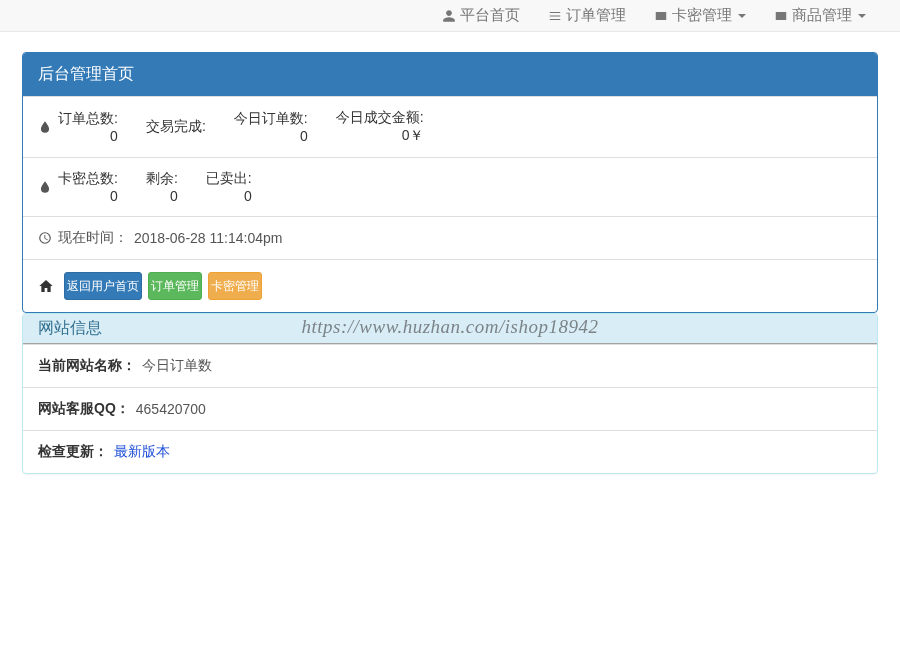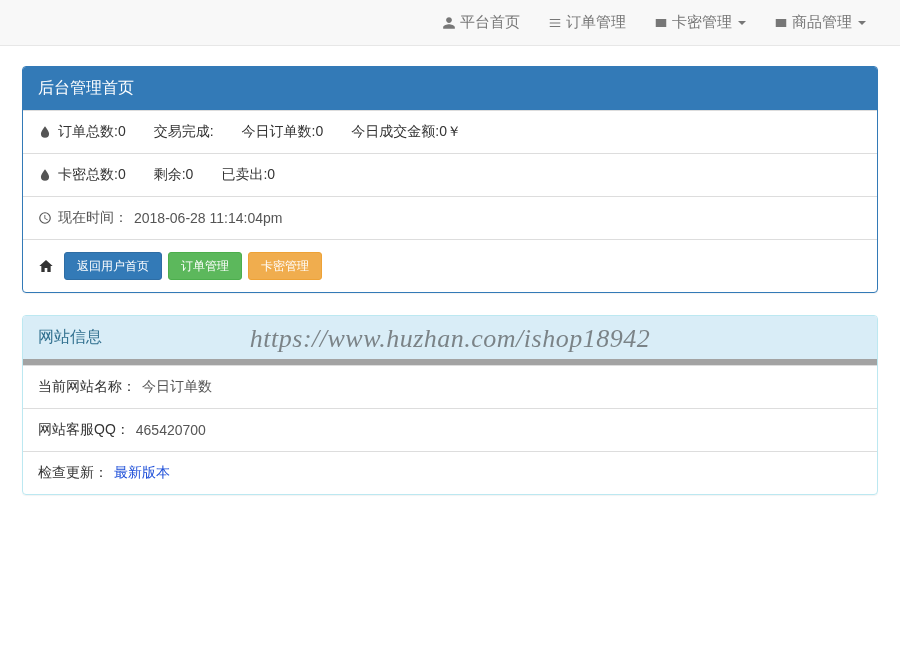--- a/index.html
+++ b/index.html
@@ -6,21 +6,21 @@
     body {
       font-family: "Helvetica Neue", Helvetica, Arial, "Microsoft YaHei", sans-serif;
       font-size: 14px;
       color: #333;
       background: #fff;
       width: 900px;
     }
     .navbar {
       background: #f8f8f8;
       border-bottom: 1px solid #e7e7e7;
-      height: 46px;
+      height: 32px;
       display: flex;
       align-items: center;
       justify-content: flex-end;
       padding: 0 20px;
     }
     .nav-items { display: flex; gap: 0; }
     .nav-item {
       display: flex;
       align-items: center;
       gap: 4px;
@@ -36,80 +36,79 @@
       vertical-align: middle;
       border-top: 4px dashed #777;
       border-right: 4px solid transparent;
       border-left: 4px solid transparent;
     }
     .icon-svg { width: 14px; height: 14px; fill: currentColor; }
     .container { padding: 20px 22px; }
     .panel {
       border: 1px solid #ddd;
       border-radius: 4px;
-      margin-bottom: 22px;
       box-shadow: 0 1px 1px rgba(0,0,0,.05);
     }
     .panel-primary { border-color: #337ab7; }
     .panel-heading-primary {
       background: #337ab7;
       color: #fff;
       padding: 11px 15px;
       border-top-left-radius: 3px;
       border-top-right-radius: 3px;
       font-size: 16px;
     }
     .panel-info { border-color: #bce8f1; }
     .panel-heading-info {
       background: #d9edf7;
       color: #31708f;
-      padding: 11px 15px;
+      padding: 4px 15px;
       border-top-left-radius: 3px;
       border-top-right-radius: 3px;
-      border-bottom: 6px solid #a3a3a3;
+      border-bottom: 1px solid #a3a3a3;
       font-size: 16px;
     }
     .list-group-item {
       padding: 12px 15px;
       border-top: 1px solid #ddd;
       display: flex;
       align-items: center;
       flex-wrap: wrap;
       gap: 6px;
       color: #555;
     }
     .list-group-item:first-of-type { border-top: none; }
-    .stat { display: inline-flex; align-items: flex-start; margin-right: 22px; }
+    .stat { display: inline-flex; align-items: flex-end; margin-right: 22px; flex-direction: column; }
     .stat-label { color: #333; }
     .stat-value { color: #333; }
     .btn {
       display: inline-block;
-      padding: 4px 12px;
+      padding: 4px 2px;
       font-size: 12px;
       color: #fff;
       border-radius: 3px;
       border: 1px solid transparent;
       cursor: pointer;
       line-height: 1.5;
     }
     .btn-primary { background: #337ab7; border-color: #2e6da4; }
     .btn-success { background: #5cb85c; border-color: #4cae4c; }
     .btn-warning { background: #f0ad4e; border-color: #eea236; }
-    .info-label { font-weight: normal; color: #333; }
+    .info-label { font-weight: bold; color: #333; }
     .info-value { color: #555; }
     .text-success { color: #1d4ed8; }
     .tint-icon { width: 14px; height: 14px; fill: #555; }
     .watermark {
       position: absolute;
       left: 50%;
-      top: 324px;
+      top: 316px;
       transform: translateX(-50%);
       font-family: Georgia, 'Times New Roman', serif;
       font-style: italic;
-      font-size: 26px;
+      font-size: 19px;
       color: rgba(60,60,60,0.6);
       pointer-events: none;
       letter-spacing: 0.5px;
       white-space: nowrap;
     }
     .home-icon { width:16px; height:16px; fill:#333; margin-right:4px;}
   </style>
 </head>
 <body>
 

